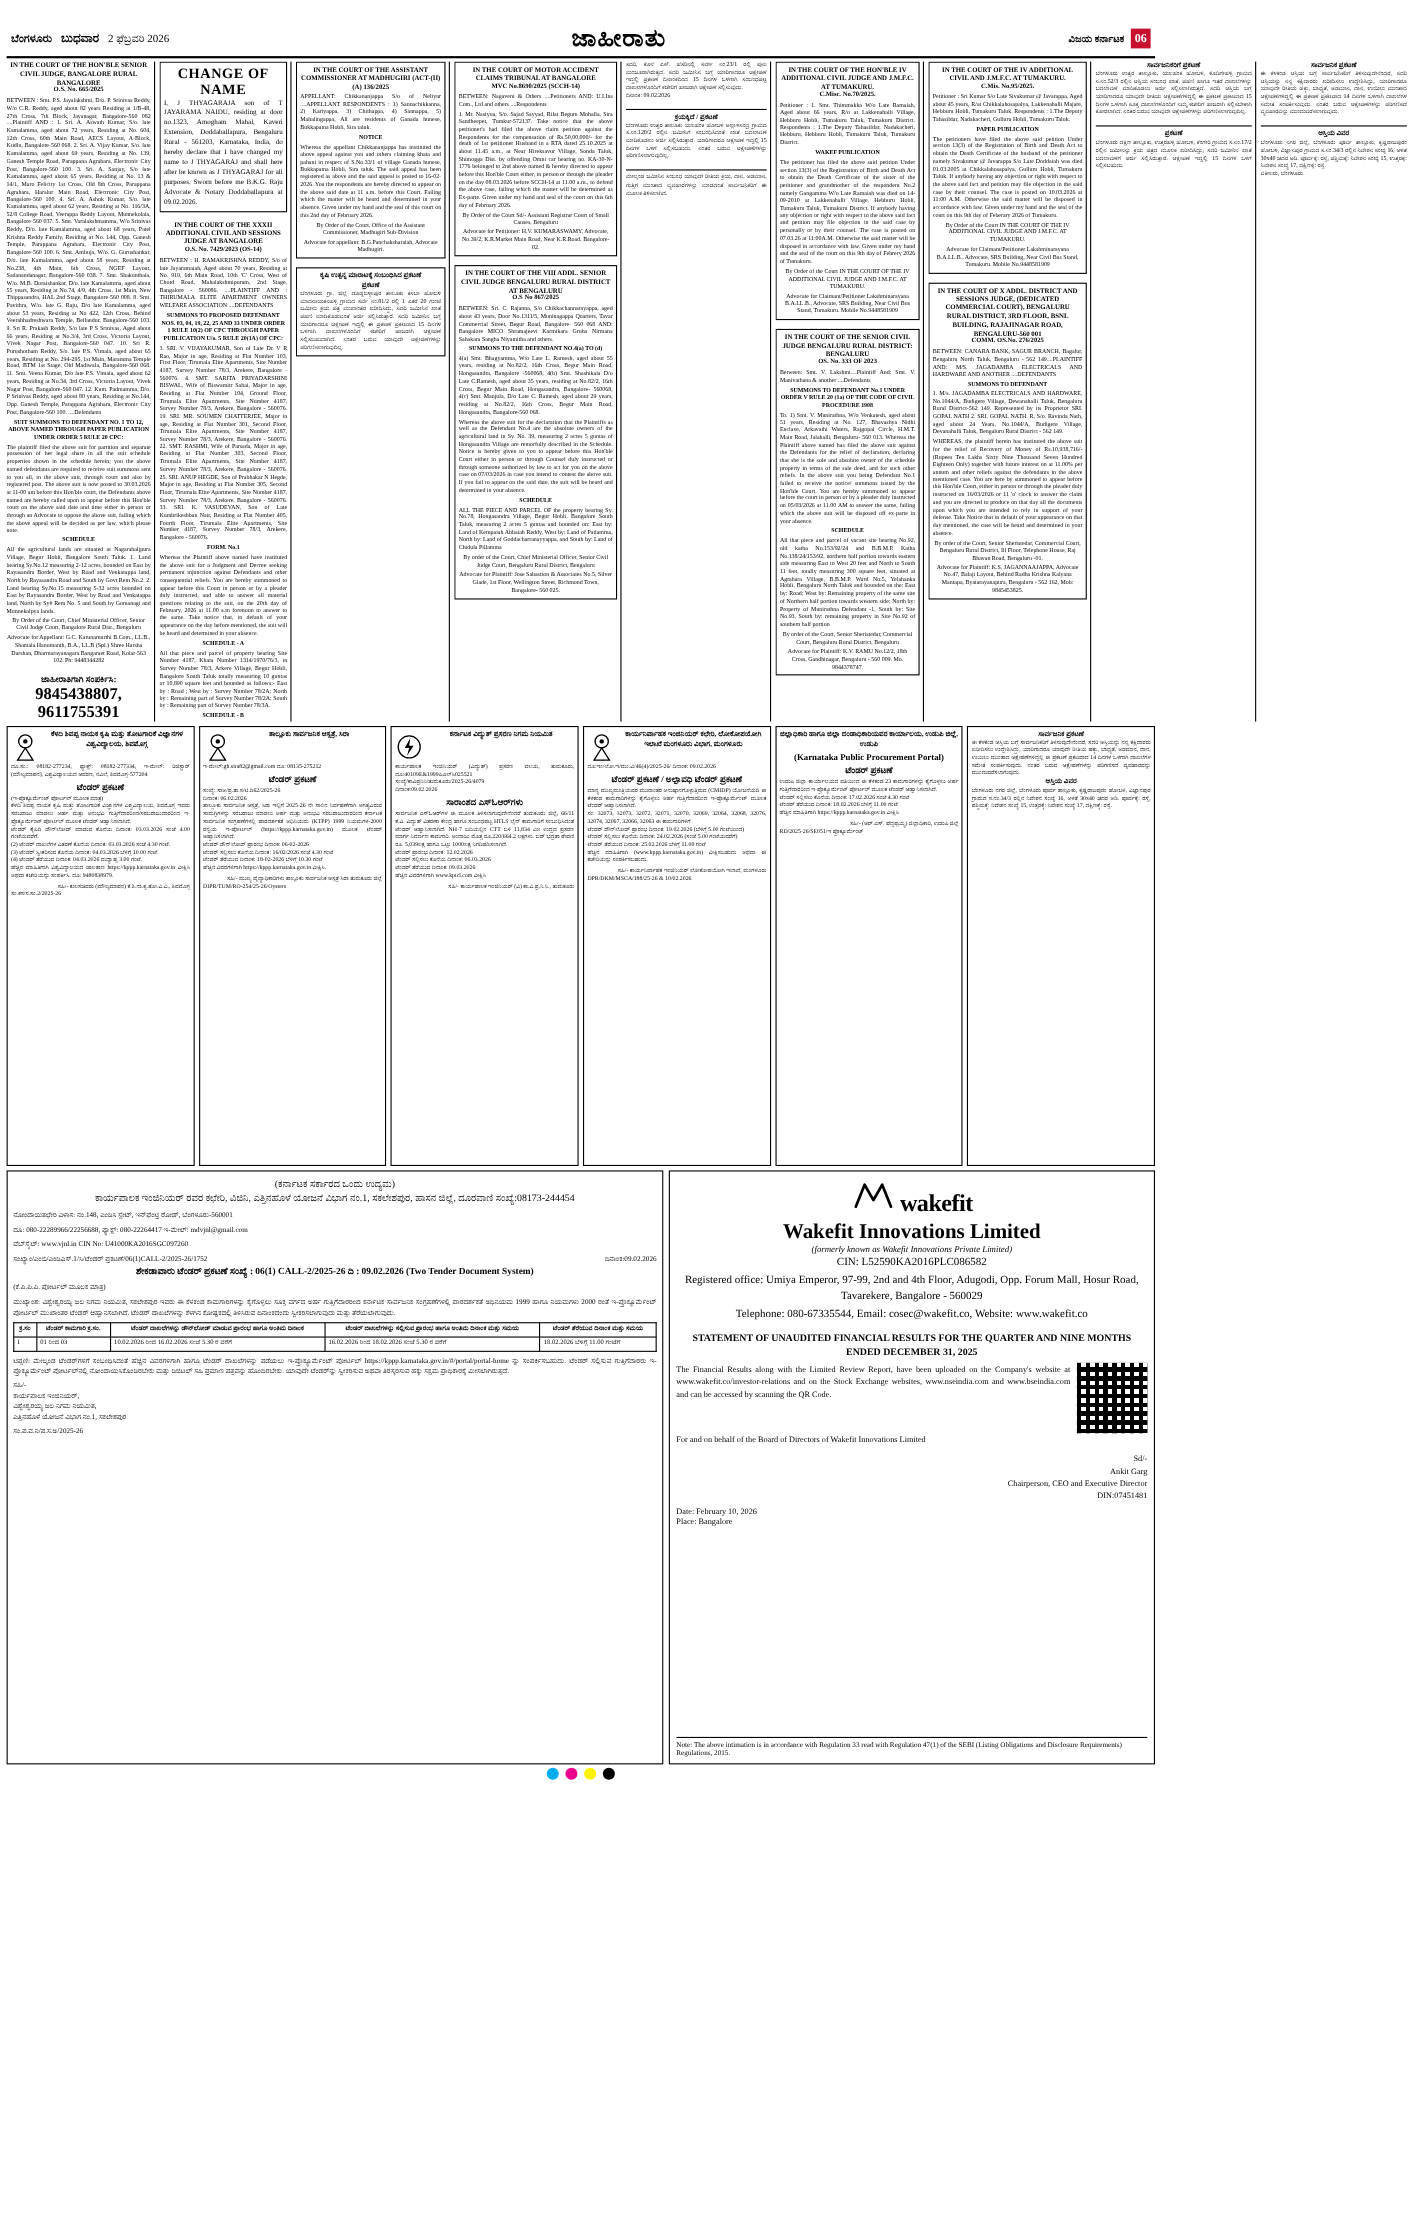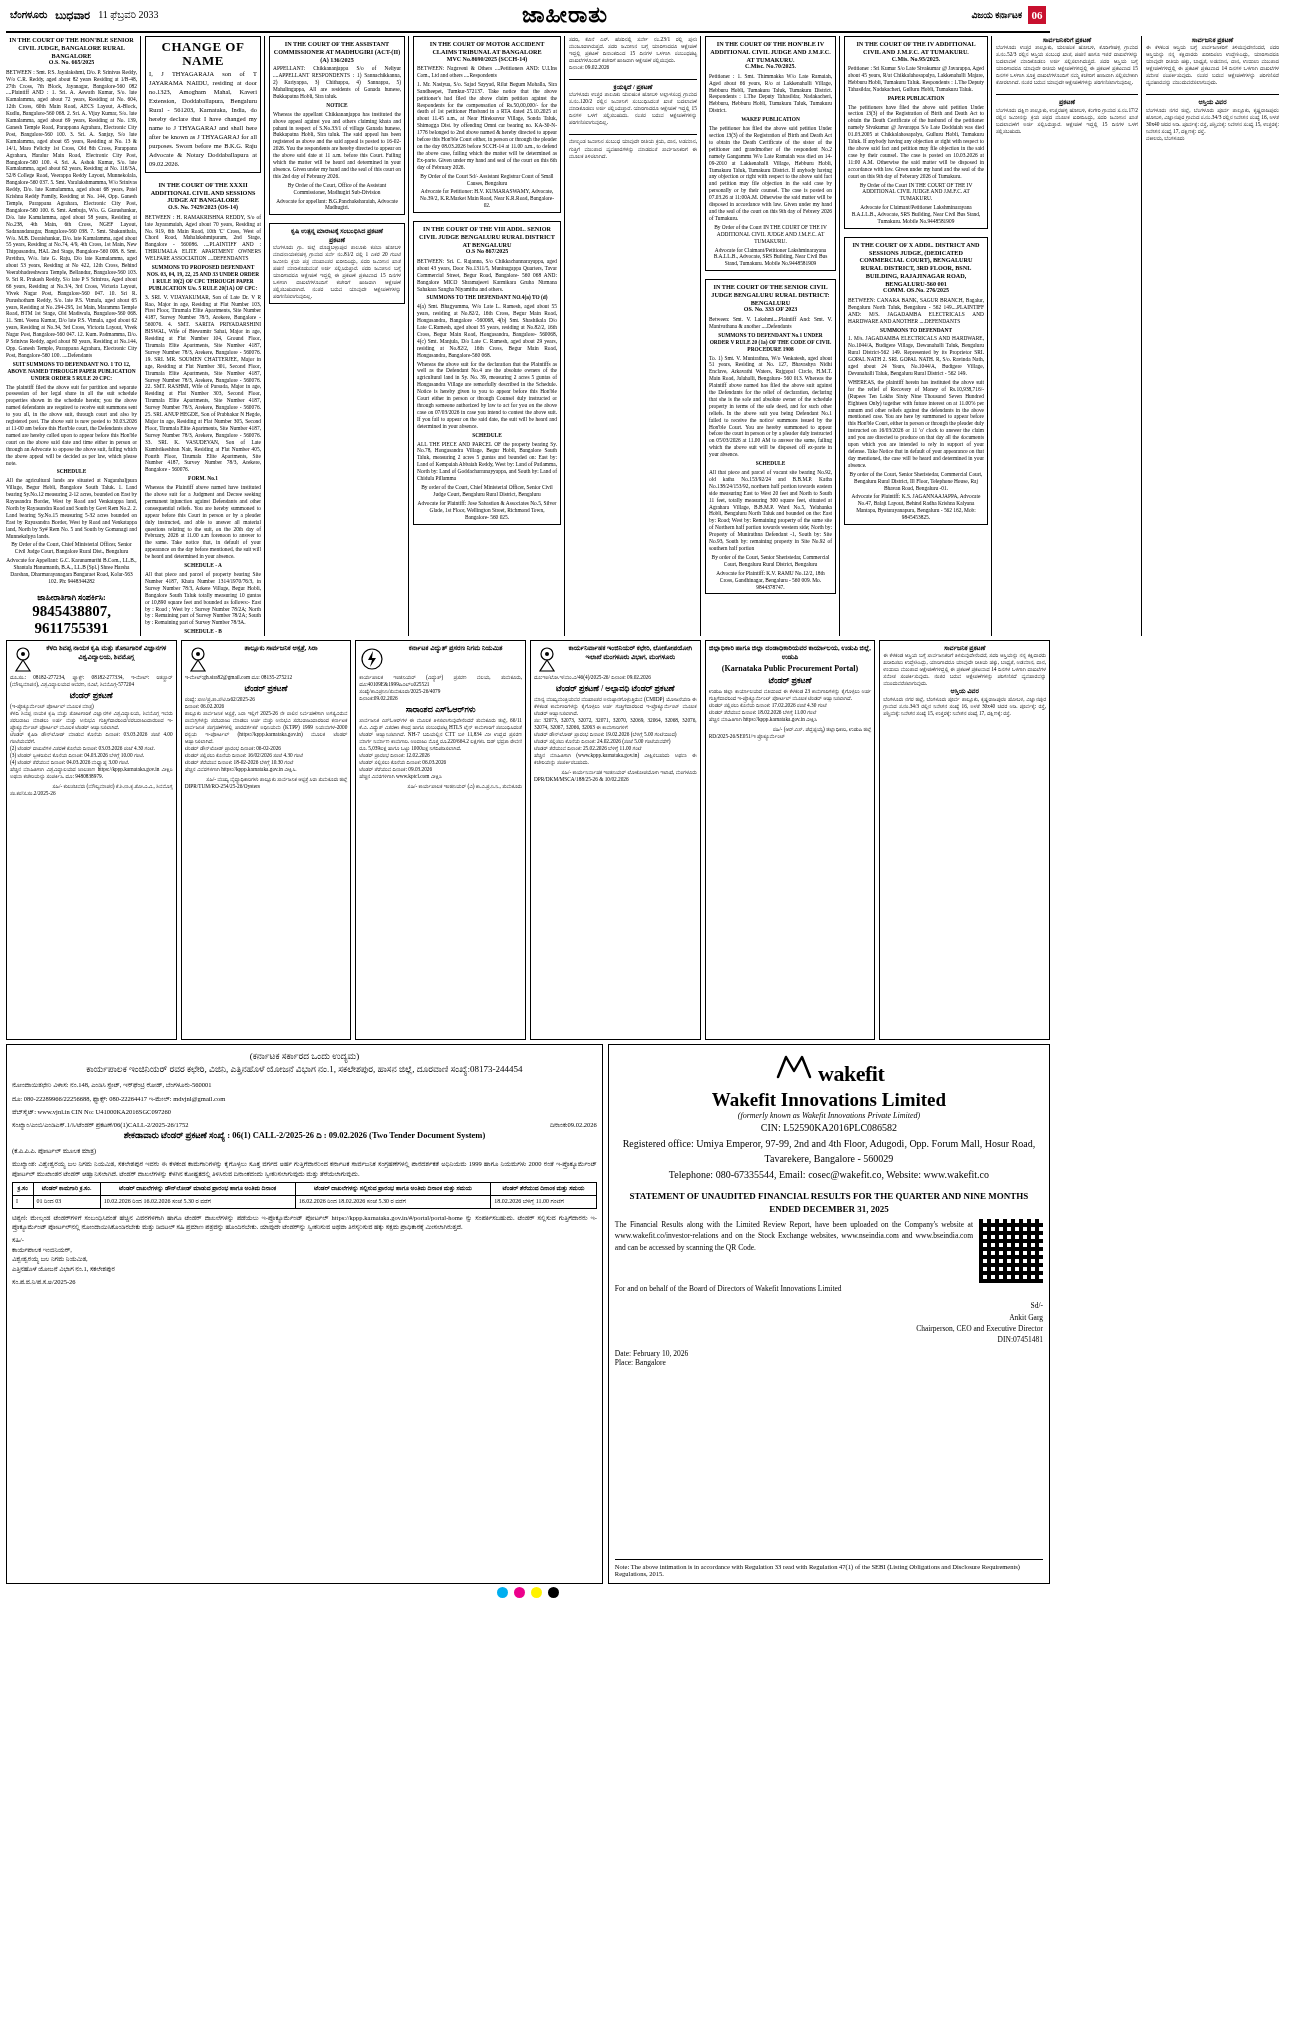--- a/index.html
+++ b/index.html
@@ -4,21 +4,21 @@
 <style>
   * { box-sizing: border-box; }
   html, body { margin:0; padding:0; background:#ffffff; }
   body {
     width: 1295px; height: 2022px;
     font-family: "Liberation Serif", serif;
     color:#000;
     position: relative;
     overflow: hidden;
   }
-  .page { width:1056px; height:2022px; position:relative; padding:0 6px; }
+  .page { width:1056px; height:2022px; position:relative; padding:20px 6px; }
 
   
   .masthead {
     display:flex; align-items:center; justify-content:space-between;
     border-bottom:2px solid #000; padding:2px 4px 3px 4px; margin-bottom:3px;
   }
   .mh-left { display:flex; align-items:center; gap:8px; font-size:9px; }
   .mh-city { font-weight:bold; font-size:10px; }
   .mh-day { font-weight:bold; font-size:11px; }
   .mh-date { font-size:10px; }
@@ -103,21 +103,21 @@
 </style>
 </head>
 <body>
 
 <div class="page">
 
   <div class="masthead">
     <div class="mh-left">
       <span class="mh-city">ಬೆಂಗಳೂರು</span>
       <span class="mh-day">ಬುಧವಾರ</span>
-      <span class="mh-date">11 ಫೆಬ್ರವರಿ 2033</span>
+      <span class="mh-date">2 ಫೆಬ್ರವರಿ 2026</span>
     </div>
     <div class="mh-title">ಜಾಹೀರಾತು</div>
     <div class="mh-right">
       <span>ವಿಜಯ ಕರ್ನಾಟಕ</span>
       <span class="mh-logo-sq">06</span>
     </div>
   </div>
 
   <div class="cols">
 

